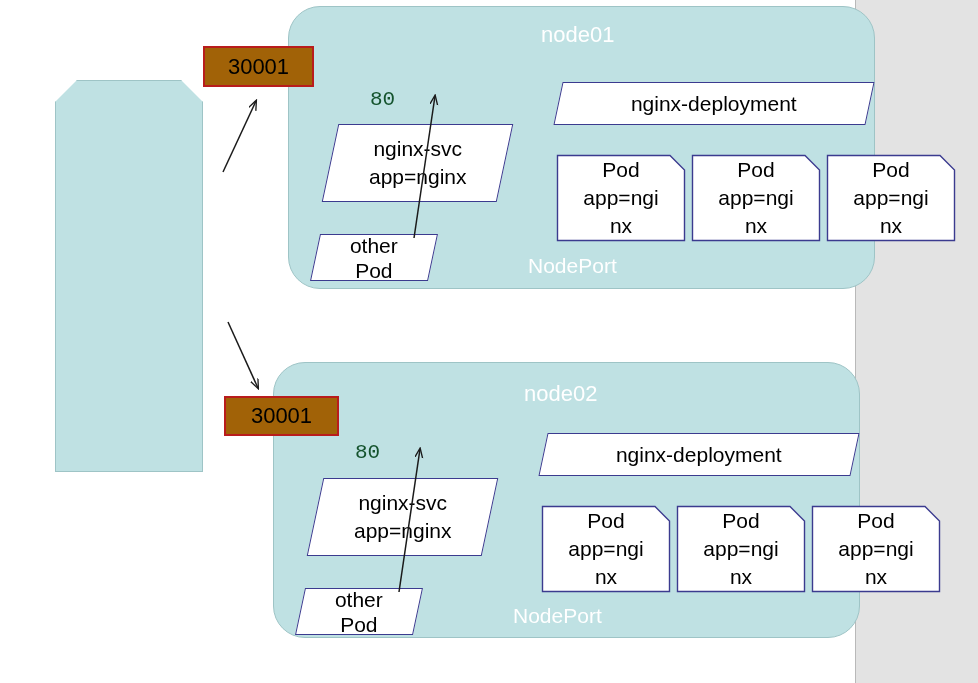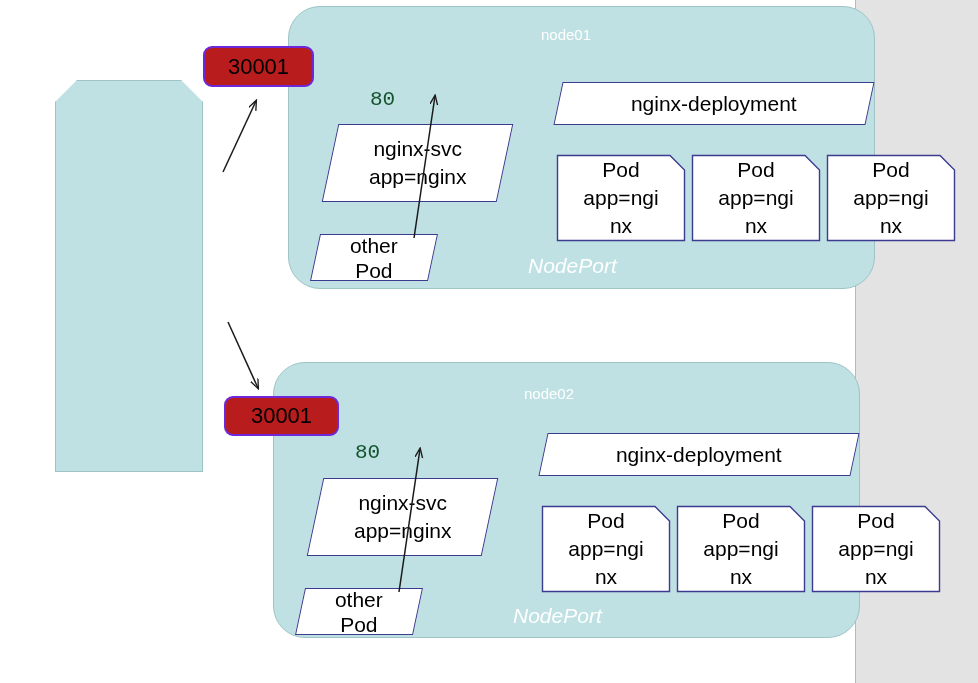--- a/index.html
+++ b/index.html
@@ -47,39 +47,38 @@
     border:1px solid #9ec4c6;
     border-radius:32px;
     box-sizing:border-box;
   }
   #node01{left:288px;top:6px;width:587px;height:283px;}
   #node02{left:273px;top:362px;width:587px;height:276px;}
 
   .node-title{
     position:absolute;
     color:#ffffff;
-    font-size:15px;
+    font-size:22px;
     line-height:21px;
     white-space:nowrap;
   }
   .nodeport-label{
     position:absolute;
     color:#ffffff;
     font-size:21px;
     line-height:21px;
     white-space:nowrap;
-    font-style:italic;
   }
 
   
   .port-badge{
     position:absolute;
-    background:#b91c1c;
-    border:2px solid #6d28d9;
-    border-radius:9px;
+    background:#a16207;
+    border:2px solid #b91c1c;
+    border-radius:0;
     box-sizing:border-box;
     display:flex;align-items:center;justify-content:center;
     font-size:22px;color:#000000;
   }
   #badge1{left:203px;top:46px;width:111px;height:41px;}
   #badge2{left:224px;top:396px;width:115px;height:40px;}
 
   
   .para{
     position:absolute;

